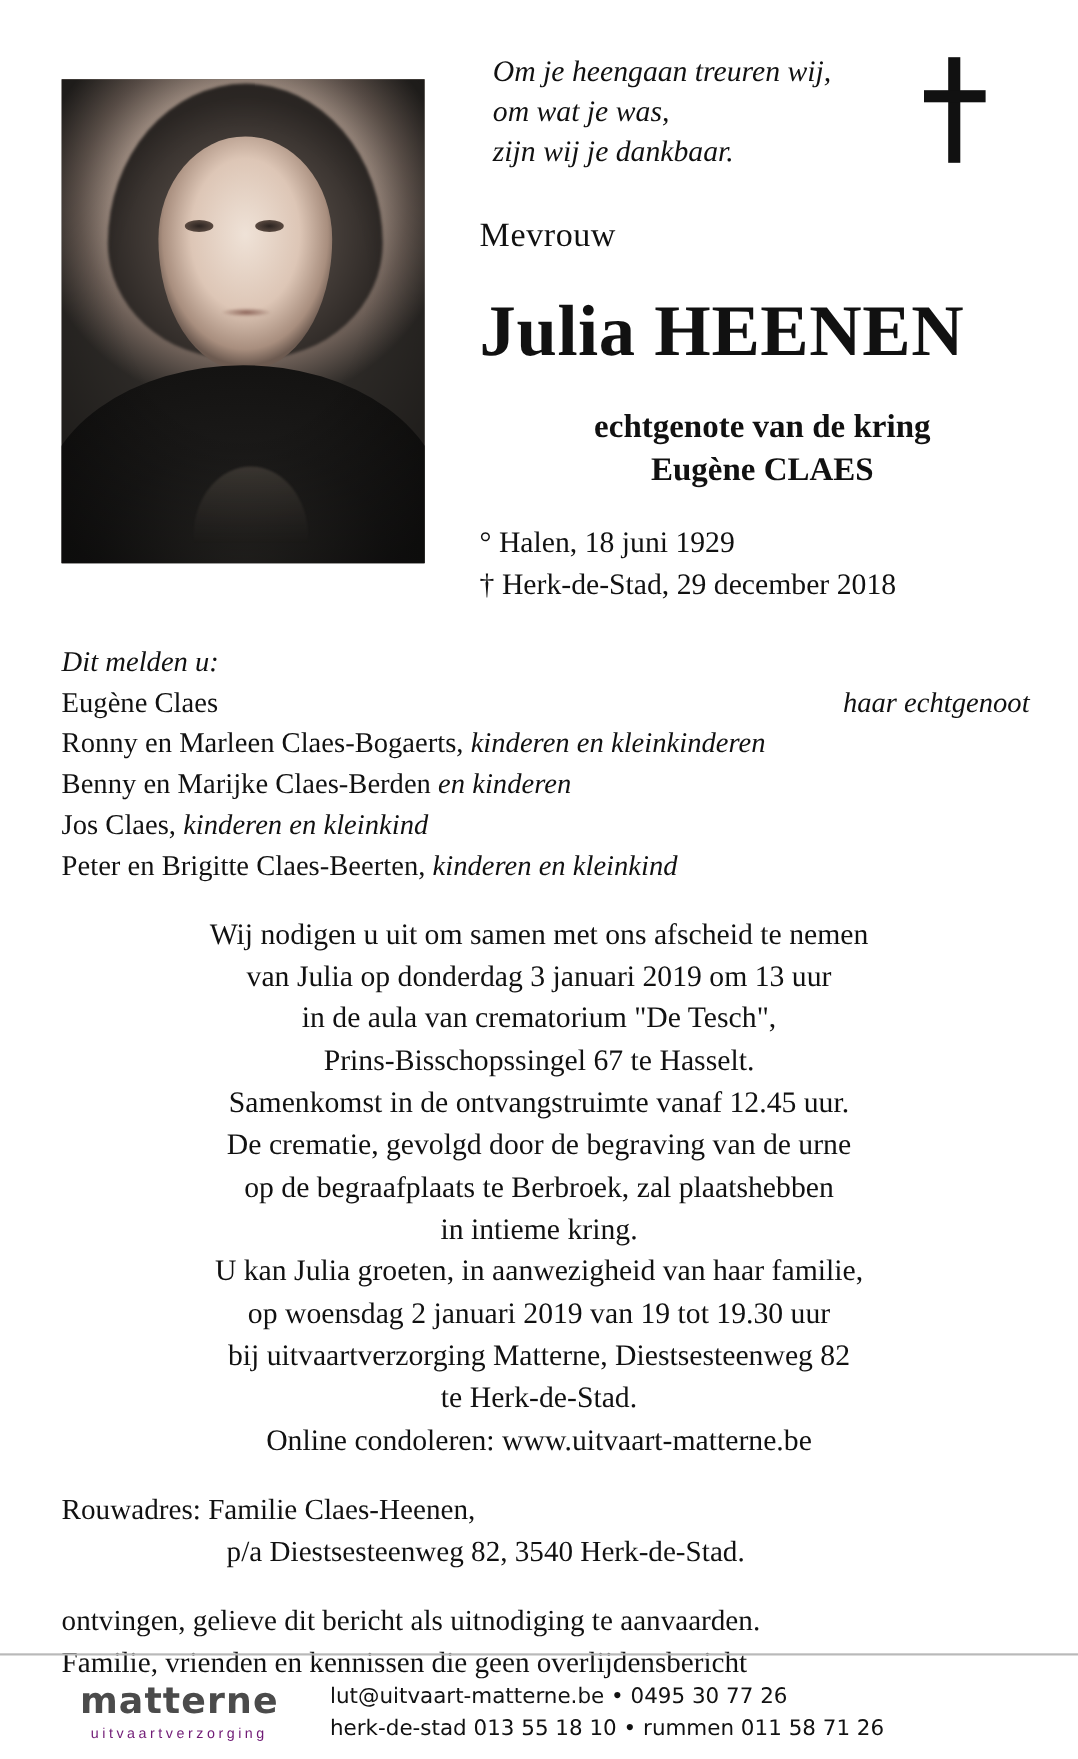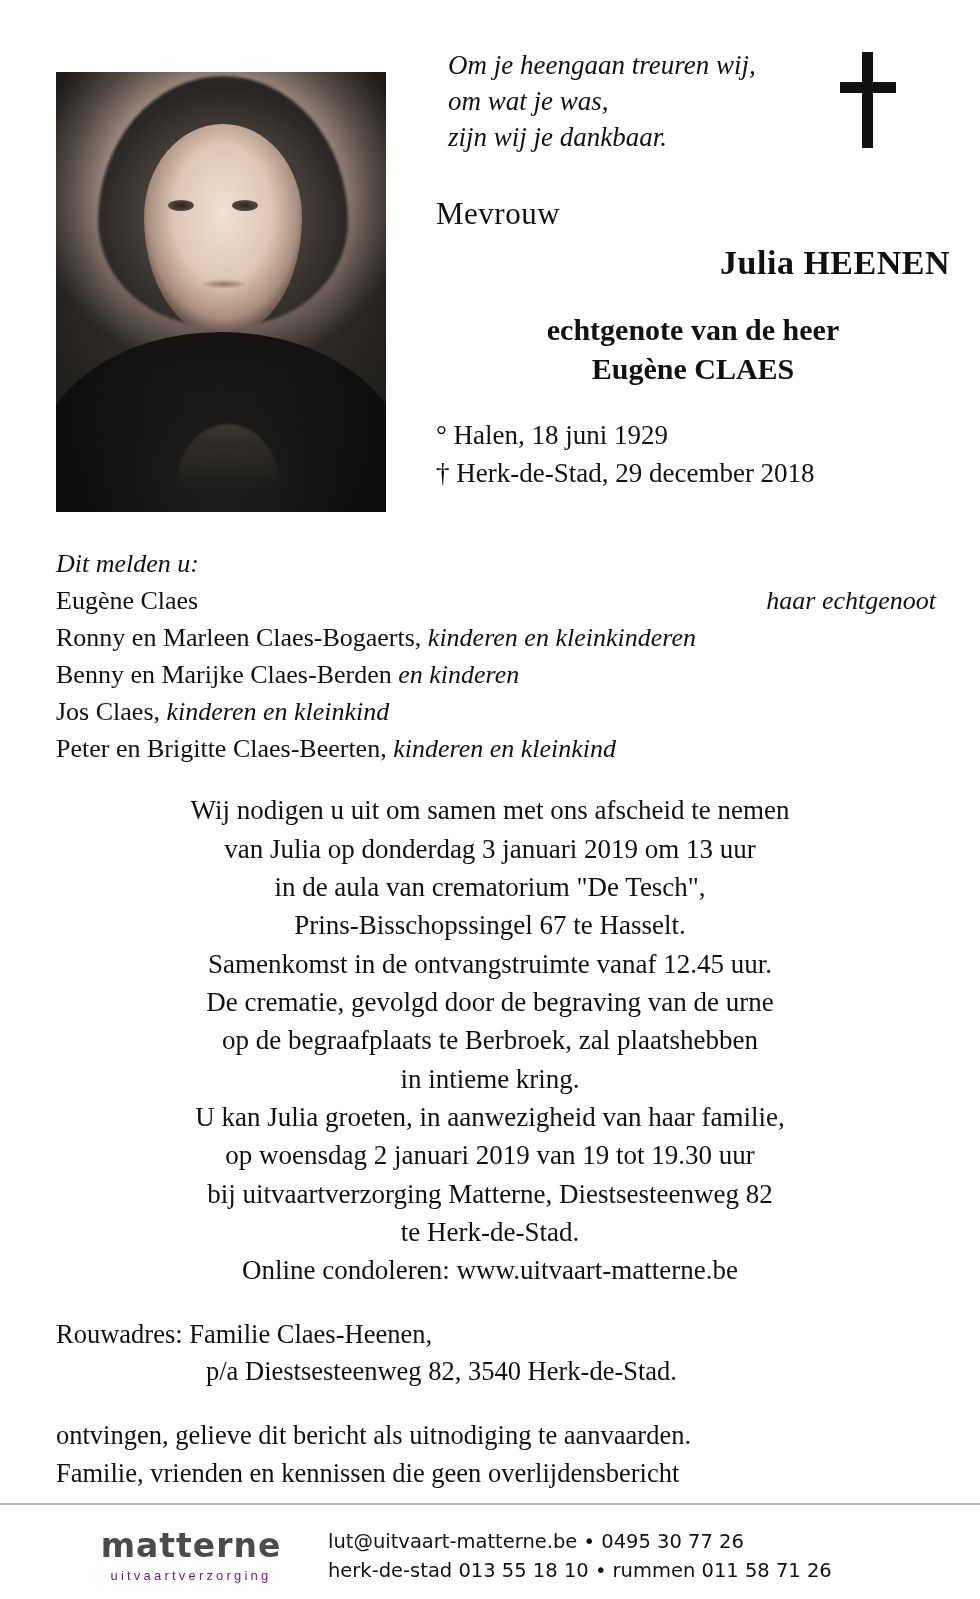--- a/index.html
+++ b/index.html
@@ -139,24 +139,24 @@
     padding-top: 6px;
   }
   .verse div { white-space: pre; }
 
   .mevrouw {
     font-size: 31px;
     margin-top: 40px;
     letter-spacing: 0.5px;
   }
   .name {
-    text-align: right;
-    font-size: 34px;
+    text-align: left;
+    font-size: 66px;
     font-weight: bold;
-    margin-top: 12px;
+    margin-top: 32px;
     letter-spacing: 0.5px;
   }
   .spouse {
     text-align: center;
     font-size: 30px;
     font-weight: bold;
     margin-top: 28px;
     line-height: 1.3;
   }
   .dates {
@@ -213,21 +213,20 @@
   
   .footer {
     position: absolute;
     left: 0; right: 0; bottom: 0;
     height: 96px;
     border-top: 2px solid #b9b9b9;
     display: flex;
     align-items: center;
     padding-top: 8px;
     box-sizing: border-box;
-    padding-left: 28px;
   }
   .logo {
     width: 300px;
     flex: 0 0 300px;
     text-align: center;
     padding-left: 26px;
     box-sizing: border-box;
   }
   .logo .lg-main {
     font-family: "DejaVu Sans", sans-serif;
@@ -283,21 +282,21 @@
       <div class="verse">
         <div>Om je heengaan treuren wij,</div>
         <div>om wat je was,</div>
         <div>zijn wij je dankbaar.</div>
       </div>
 
       <div class="mevrouw">Mevrouw</div>
       <div class="name">Julia HEENEN</div>
 
       <div class="spouse">
-        <div>echtgenote van de heer</div>
+        <div>echtgenote van de kring</div>
         <div>Eugène CLAES</div>
       </div>
 
       <div class="dates">
         <div>° Halen, 18 juni 1929</div>
         <div>† Herk-de-Stad,  29 december 2018</div>
       </div>
 
     </div>
   </div>

